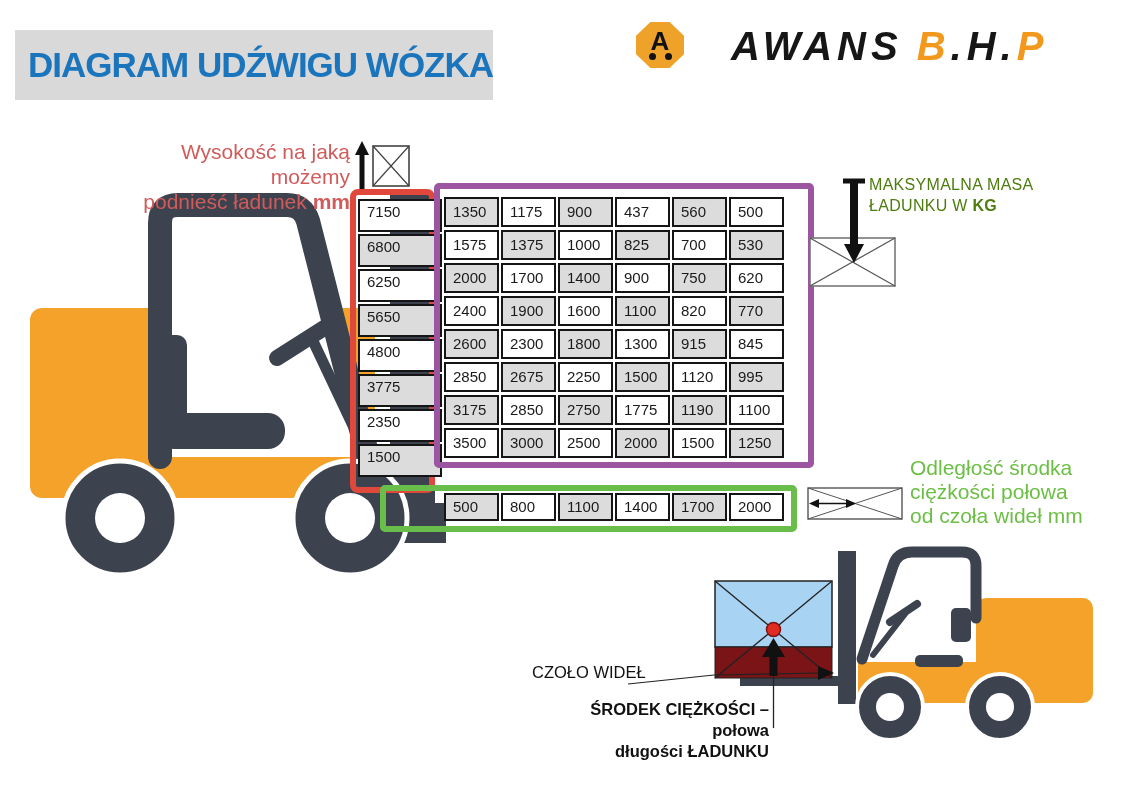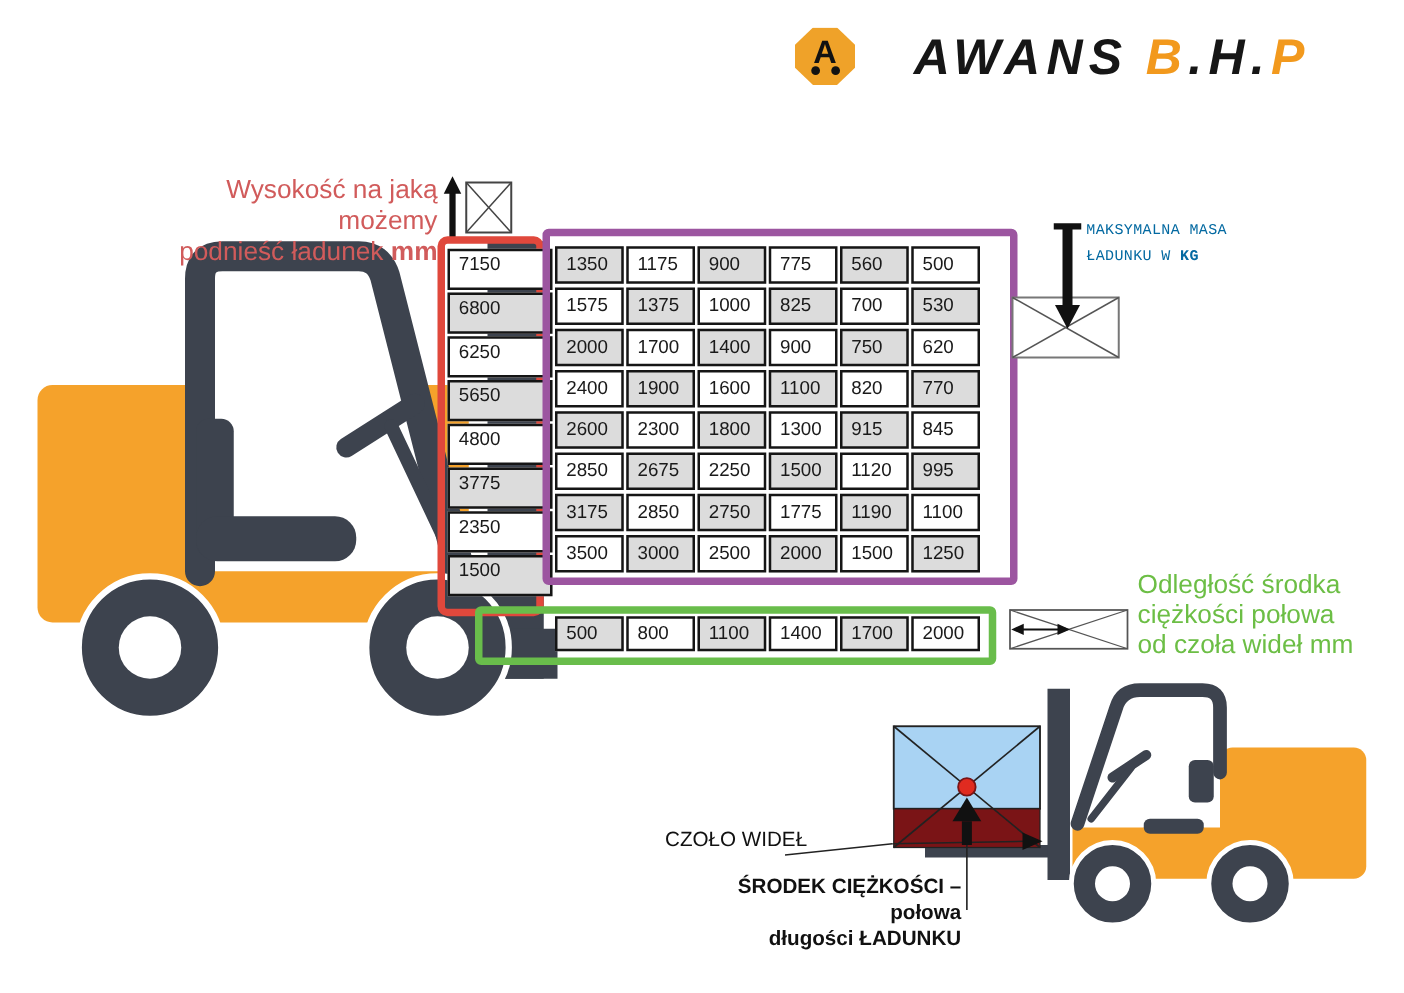--- a/index.html
+++ b/index.html
@@ -17,22 +17,22 @@
   .logo .dots{display:flex;gap:9px;margin-top:1px;}
   .logo .dot{width:7px;height:7px;border-radius:50%;background:#121212;}
   .brand{position:absolute;left:731px;top:22px;height:48px;line-height:48px;font-size:40px;
          font-weight:bold;letter-spacing:5px;color:#161616;white-space:nowrap;font-style:italic;}
   .brand .sp{display:inline-block;width:14px;}
   .brand .o{color:#F2991D;}
 
   
   .ann-height{position:absolute;left:100px;top:139px;width:250px;text-align:right;
               font-size:21px;line-height:25px;color:#D15B5B;}
-  .ann-mass{position:absolute;left:869px;top:174px;font-size:12px;line-height:21px;
-            color:#0369a1;letter-spacing:.3px;font-family:Liberation Mono, monospace;}
+  .ann-mass{position:absolute;left:869px;top:174px;font-size:16px;line-height:21px;
+            color:#4d7c0f;letter-spacing:.3px;}
   .ann-dist{position:absolute;left:910px;top:456px;font-size:21px;line-height:24px;color:#6CBE45;}
   .lbl-fork{position:absolute;left:532px;top:663px;font-size:16.5px;font-weight:normal;color:#111;}
   .lbl-cog{position:absolute;left:540px;top:699px;width:229px;text-align:right;
            font-size:16.5px;font-weight:bold;color:#111;line-height:21px;}
 
   
   .hcol-frame{position:absolute;left:350px;top:189px;width:85px;height:304px;
               border:6px solid #E0483C;border-radius:8px;box-sizing:border-box;}
   .hcol{position:absolute;left:358px;top:199px;width:84px;display:flex;flex-direction:column;gap:2px;}
   .hcell{height:27px;border:2px solid #151515;font-size:15px;padding:2px 0 0 7px;color:#1a1a1a;}
@@ -53,20 +53,23 @@
   .brow .cell{padding-top:3px;}
 
   .g{background:#DCDCDC;} .w{background:#ffffff;}
   svg{position:absolute;display:block;}
 </style>
 </head>
 <body>
 
 <div class="stage">
 
+  <div class="title-bar">
+    <div class="title-text">DIAGRAM UDŹWIGU WÓZKA</div>
+  </div>
   <div class="logo">
     <div class="a">A</div>
     <div class="dots">
       <div class="dot"></div>
       <div class="dot"></div>
     </div>
   </div>
   <div class="brand"><span>AWANS</span><span class="sp"></span><span class="o">B</span><span>.</span><span>H</span><span>.</span><span class="o">P</span></div>
 
   <svg style="left:15px;top:185px" width="440" height="400" viewBox="0 0 440 400">
@@ -107,21 +110,21 @@
       <div class="hcell g">3775</div>
       <div class="hcell w">2350</div>
       <div class="hcell g">1500</div>
     </div>
 
   <div class="grid-frame"></div>
   <div class="grid">
       <div class="cell g">1350</div>
       <div class="cell w">1175</div>
       <div class="cell g">900</div>
-      <div class="cell w">775</div>
+      <div class="cell w">437</div>
       <div class="cell g">560</div>
       <div class="cell w">500</div>
       <div class="cell w">1575</div>
       <div class="cell g">1375</div>
       <div class="cell w">1000</div>
       <div class="cell g">825</div>
       <div class="cell w">700</div>
       <div class="cell g">530</div>
       <div class="cell g">2000</div>
       <div class="cell w">1700</div>

